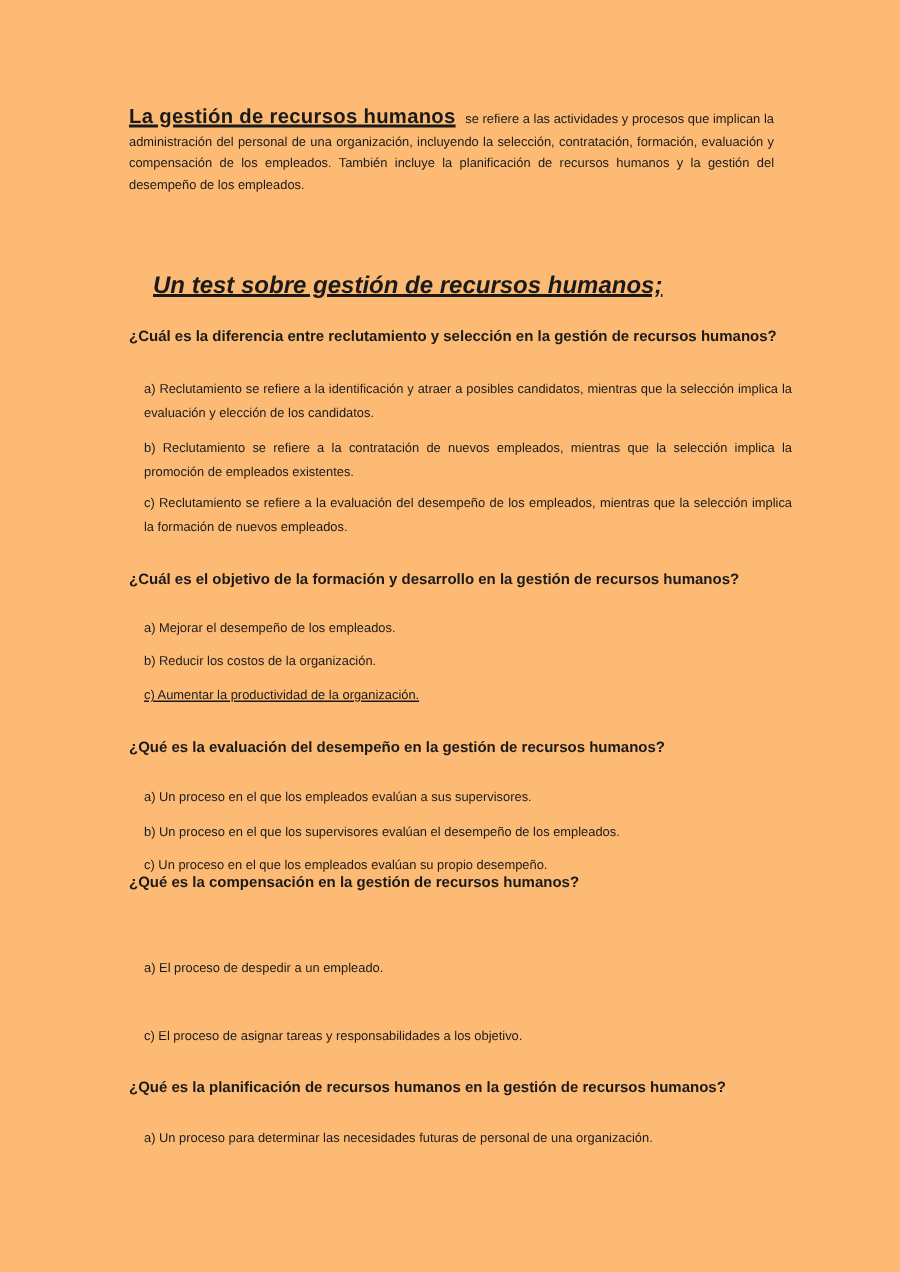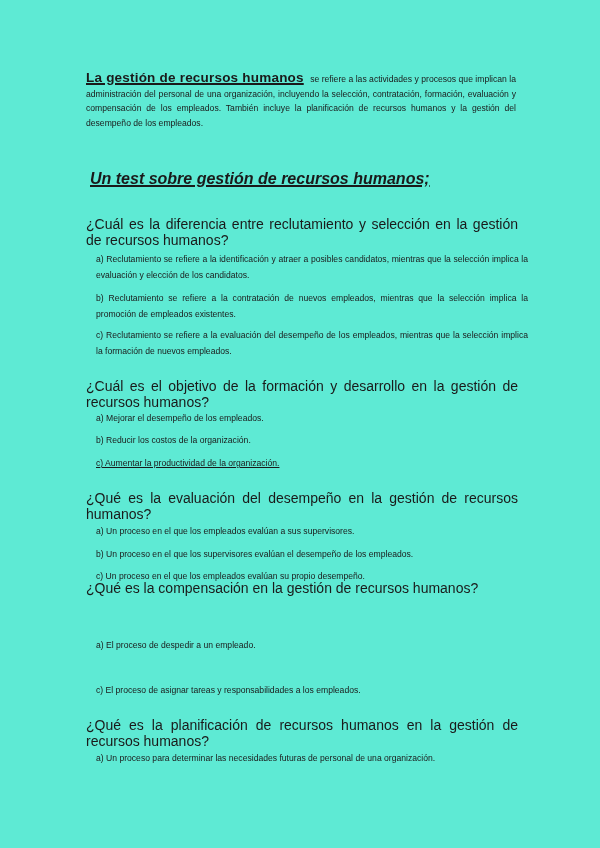--- a/index.html
+++ b/index.html
@@ -1,22 +1,22 @@
 <!DOCTYPE html>
 <html><head>
   <meta charset="utf-8">
   <style>
     html, body { margin: 0; padding: 0; background: #ffffff; }
     body { width: 600px; height: 848px; position: relative; overflow: hidden;
       font-family: "Liberation Sans", "DejaVu Sans", sans-serif; color: #1a1a1a; }
-    .page { position: absolute; left: 0; top: 0; width: 600px; height: 848px; background: #5eead4; }
+    .page { position: absolute; left: 0; top: 0; width: 600px; height: 848px; background: #fdba74; }
     .intro { position: absolute; left: 86px; top: 71px; width: 430px; font-size: 8.6px; line-height: 14.6px; text-align: justify; }
     .intro .lead { font-size: 13.5px; font-weight: bold; text-decoration: underline; text-decoration-thickness: 1.5px; letter-spacing: 0.2px; margin-right: 4px; }
-    .heading { position: absolute; left: 86px; top: 166px; font-size: 16px; font-weight: bold; font-style: italic; text-decoration: underline; text-decoration-thickness: 1.5px; margin: 4px; }
-    .q { position: absolute; left: 86px; width: 432px; font-size: 14px; line-height: 15.6px; margin: 0; text-align: justify; }
+    .heading { position: absolute; left: 86px; top: 166px; font-size: 16px; font-weight: bold; font-style: italic; text-decoration: underline; text-decoration-thickness: 1.5px; margin: 16px; }
+    .q { position: absolute; left: 86px; width: 432px; font-size: 10px; line-height: 15.6px; margin: 0; text-align: justify; font-weight: bold; }
     .opt { position: absolute; left: 86px; width: 432px; font-size: 8.6px; line-height: 15.6px; margin: 10px; text-align: justify; }
   </style>
 </head>
 <body>
 
 <div class="page">
 
   <p class="intro" style="margin:0;">
     <span class="lead">La gestión de recursos humanos</span>
     <span>se refiere a las actividades y procesos que implican la administración del personal de una organización, incluyendo la selección, contratación, formación, evaluación y compensación de los empleados. También incluye la planificación de recursos humanos y la gestión del desempeño de los empleados.</span>
@@ -34,18 +34,18 @@
   <p class="opt" style="top:423px;">b) Reducir los costos de la organización.</p>
   <p class="opt" style="top:446px;text-decoration:underline;">c) Aumentar la productividad de la organización.</p>
 
   <p class="q" style="top:491px;">¿Qué es la evaluación del desempeño en la gestión de recursos humanos?</p>
   <p class="opt" style="top:514px;">a) Un proceso en el que los empleados evalúan a sus supervisores.</p>
   <p class="opt" style="top:537px;">b) Un proceso en el que los supervisores evalúan el desempeño de los empleados.</p>
   <p class="opt" style="top:559px;">c) Un proceso en el que los empleados evalúan su propio desempeño.</p>
 
   <p class="q" style="top:581px;">¿Qué es la compensación en la gestión de recursos humanos?</p>
   <p class="opt" style="top:628px;">a) El proceso de despedir a un empleado.</p>
-  <p class="opt" style="top:673px;">c) El proceso de asignar tareas y responsabilidades a los empleados.</p>
+  <p class="opt" style="top:673px;">c) El proceso de asignar tareas y responsabilidades a los objetivo.</p>
 
   <p class="q" style="top:718px;">¿Qué es la planificación de recursos humanos en la gestión de recursos humanos?</p>
   <p class="opt" style="top:741px;">a) Un proceso para determinar las necesidades futuras de personal de una organización.</p>
 
 </div>
 
 </body></html>

